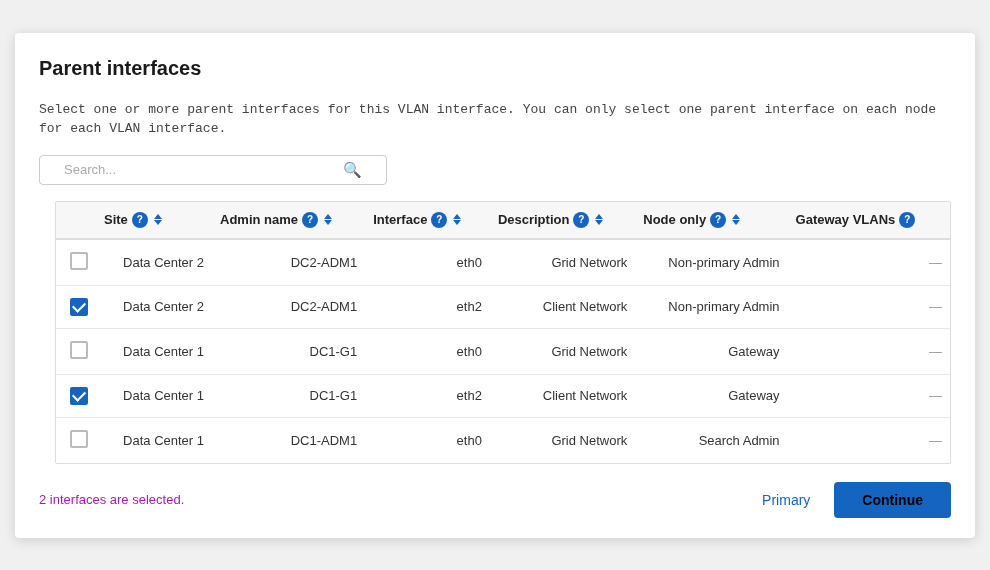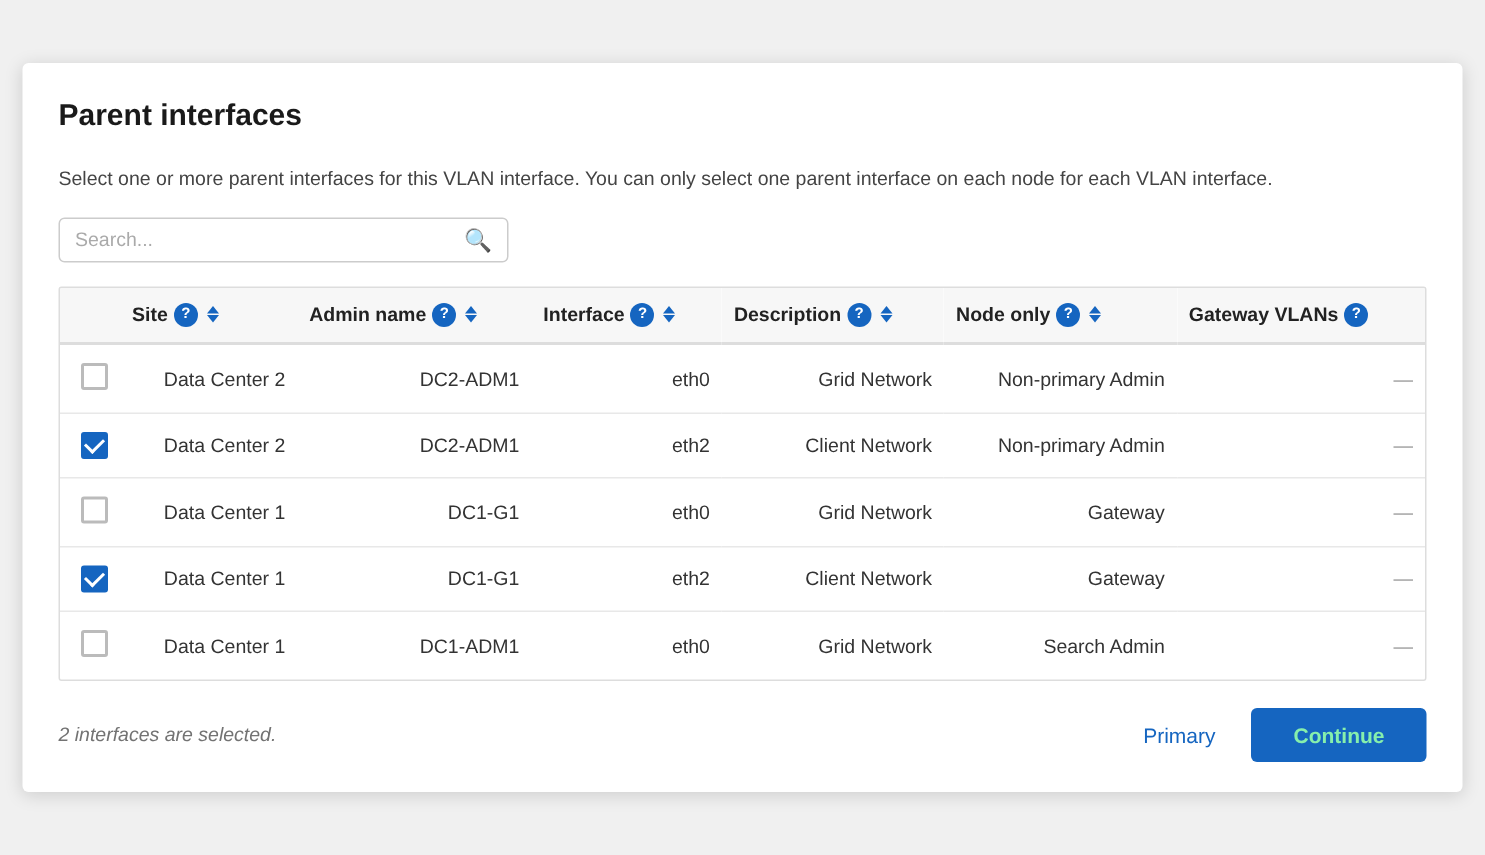--- a/index.html
+++ b/index.html
@@ -23,28 +23,29 @@
       font-size: 20px;
       font-weight: 600;
       color: #1a1a1a;
       margin-bottom: 20px;
     }
     .modal-desc {
       font-size: 13px;
       color: #444;
       margin-bottom: 16px;
       line-height: 1.5;
+      font-family: Liberation Mono, monospace;
     }
     .search-bar {
       display: flex;
       align-items: center;
       border: 1px solid #ccc;
       border-radius: 4px;
-      padding: 5px 10px;
-      width: 300px;
+      padding: 5px 24px;
+      width: 348px;
       margin-bottom: 16px;
       background: #fff;
     }
     .search-bar input {
       border: none;
       outline: none;
       font-size: 13px;
       color: #555;
       flex: 1;
       background: transparent;
@@ -53,20 +54,21 @@
     .search-icon {
       color: #555;
       font-size: 15px;
       margin-left: 4px;
     }
     .table-wrapper {
       border: 1px solid #ddd;
       border-radius: 2px;
       overflow: hidden;
       position: relative;
+      margin-left: 16px;
     }
     .table-scroll {
       max-height: 320px;
       overflow-y: auto;
     }
     .table-scroll::-webkit-scrollbar { width: 12px; }
     .table-scroll::-webkit-scrollbar-track { background: #f5f5f5; }
     .table-scroll::-webkit-scrollbar-thumb { background: #bbb; border-radius: 2px; }
     table {
       width: 100%;
@@ -164,39 +166,38 @@
     }
     .dash { color: #999; }
     .footer {
       display: flex;
       align-items: center;
       justify-content: space-between;
       margin-top: 18px;
     }
     .status-text {
       font-size: 13px;
-      color: #737373;
-      font-style: italic;
+      color: #a21caf;
     }
     .footer-actions {
       display: flex;
       align-items: center;
       gap: 24px;
     }
     .btn-previous {
       background: none;
       border: none;
       color: #1565c0;
       font-size: 14px;
       cursor: pointer;
       font-weight: 500;
     }
     .btn-continue {
       background: #1565c0;
-      color: #86efac;
+      color: #000000;
       border: none;
       border-radius: 4px;
       padding: 10px 28px;
       font-size: 14px;
       font-weight: 600;
       cursor: pointer;
     }
   </style>
 </head>
 <body>

